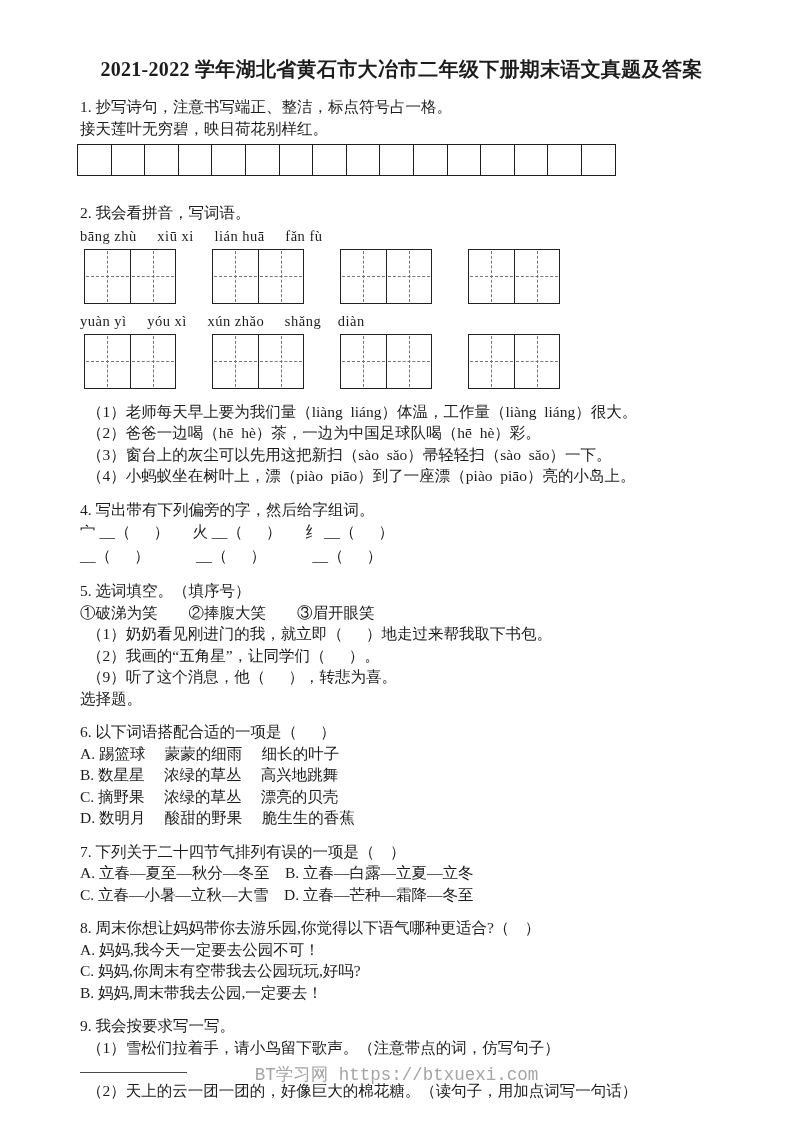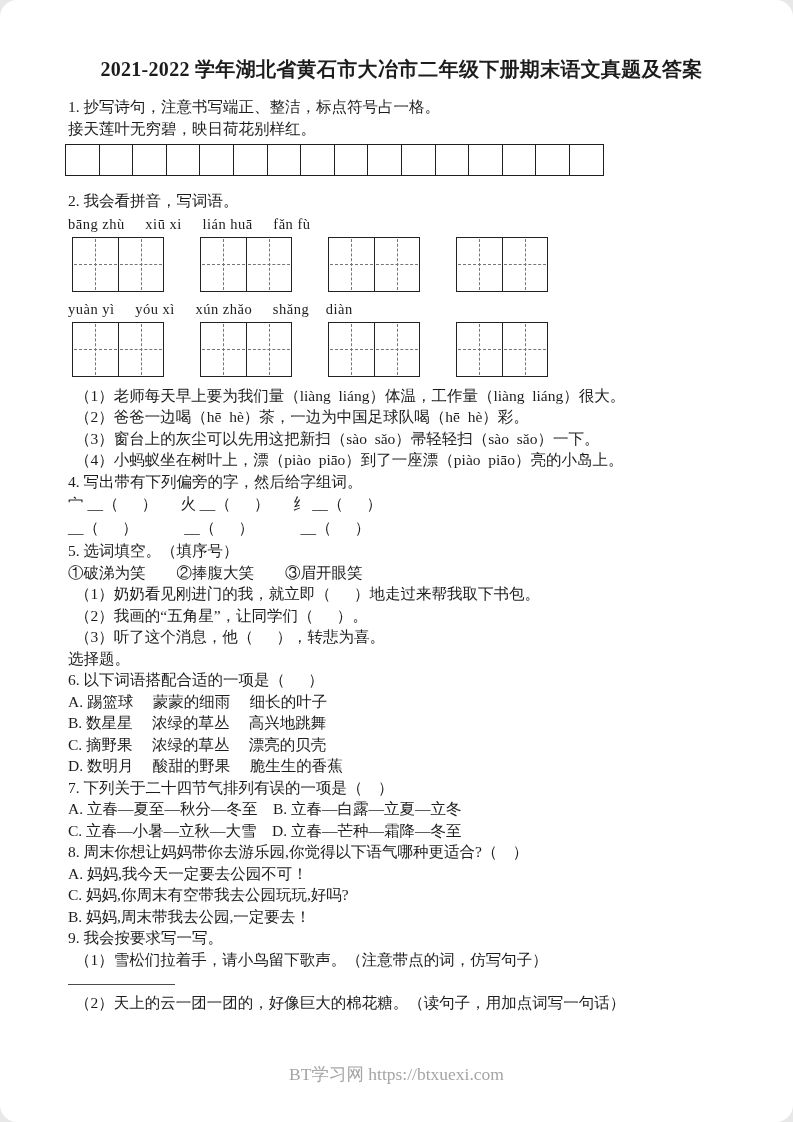--- a/index.html
+++ b/index.html
@@ -1,21 +1,20 @@
 <!DOCTYPE html>
 <html><head>
 <meta charset="utf-8">
 <style>
   html,body { margin:0; padding:0; background:#e8e8e8; }
   .page {
     position:relative; width:793px; height:1122px; margin:0 auto;
     background:#ffffff; overflow:hidden;
     font-family:"Liberation Serif","DejaVu Serif",serif;
     color:#1c1c1c;
-    border-radius:17px;
   }
   .content { position:absolute; left:68px; top:54px; width:675px; }
   .title {
     font-size:20px; font-weight:bold; text-align:center;
     white-space:nowrap; letter-spacing:0.3px;
     margin:0 0 12px -8px; line-height:30px;
   }
   .line { font-size:15.5px; line-height:21.5px; white-space:pre-wrap; }
   .sub  { padding-left:7px; }
   .pinyin { font-size:14.5px; line-height:18px; letter-spacing:0.5px; margin-top:3px; }
@@ -43,24 +42,24 @@
   }
 
   .q4-line { line-height:24px; }
   .answer-line {
     width:107px; height:13px; border-bottom:1.2px solid #4a4a4a;
     margin:1px 0 7px 0;
   }
   .footer {
     position:absolute; left:0; right:0; top:1062px;
     text-align:center; color:#a5a5a5;
-    font-family:Liberation Serif, serif;
+    font-family:Liberation Mono, monospace;
     font-size:17.5px;
   }
-  section { margin:0; }
+  section { margin:12px; }
 </style>
 </head>
 <body>
 
 <div class="page">
   <div class="content">
 
     <div class="title">2021-2022 学年湖北省黄石市大冶市二年级下册期末语文真题及答案</div>
 
     <section>
@@ -139,21 +138,21 @@
       <div class="line">4. 写出带有下列偏旁的字，然后给字组词。</div>
       <div class="line q4-line">宀 __（      ）      火 __（      ）      纟 __（      ）</div>
       <div class="line q4-line">__（      ）            __（      ）            __（      ）</div>
     </section>
 
     <section>
       <div class="line">5. 选词填空。（填序号）</div>
       <div class="line">①破涕为笑        ②捧腹大笑        ③眉开眼笑</div>
       <div class="line sub">（1）奶奶看见刚进门的我，就立即（      ）地走过来帮我取下书包。</div>
       <div class="line sub">（2）我画的“五角星”，让同学们（      ）。</div>
-      <div class="line sub">（3）听了这个消息，他（      ），转悲为喜。</div>
+      <div class="line sub">（9）听了这个消息，他（      ），转悲为喜。</div>
       <div class="line">选择题。</div>
     </section>
 
     <section>
       <div class="line">6. 以下词语搭配合适的一项是（      ）</div>
       <div class="line">A. 踢篮球     蒙蒙的细雨     细长的叶子</div>
       <div class="line">B. 数星星     浓绿的草丛     高兴地跳舞</div>
       <div class="line">C. 摘野果     浓绿的草丛     漂亮的贝壳</div>
       <div class="line">D. 数明月     酸甜的野果     脆生生的香蕉</div>
     </section>

